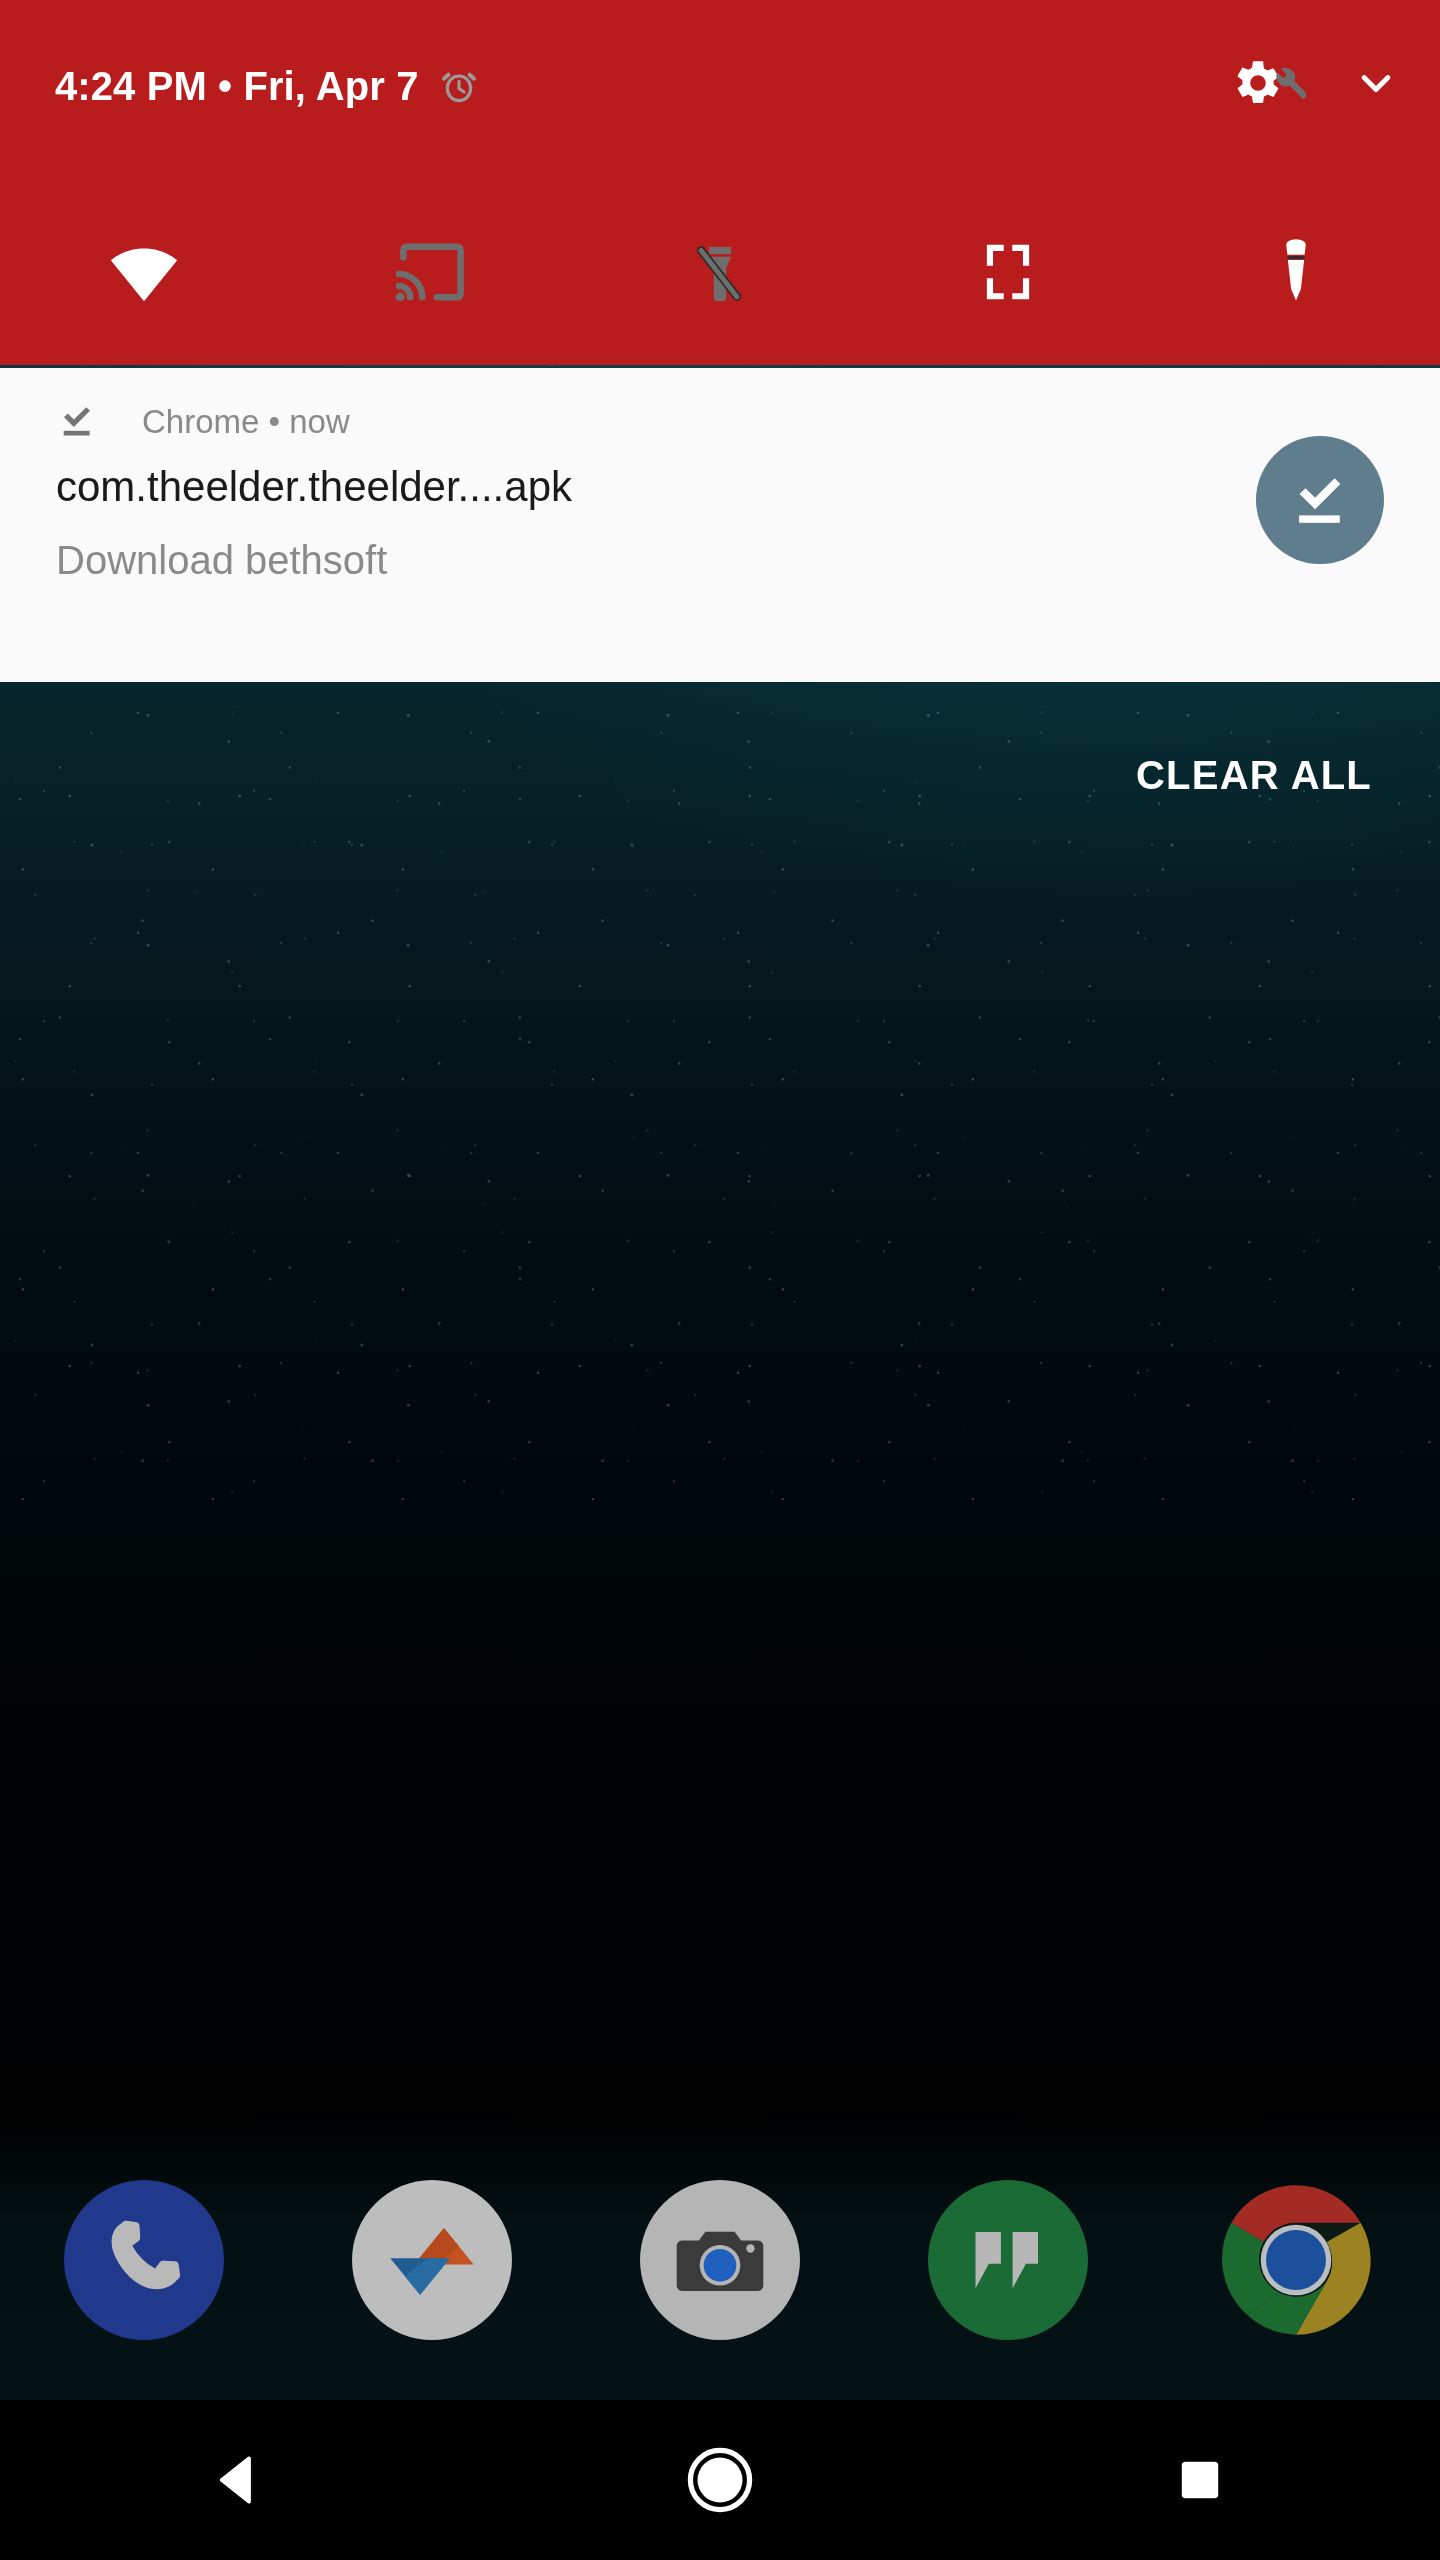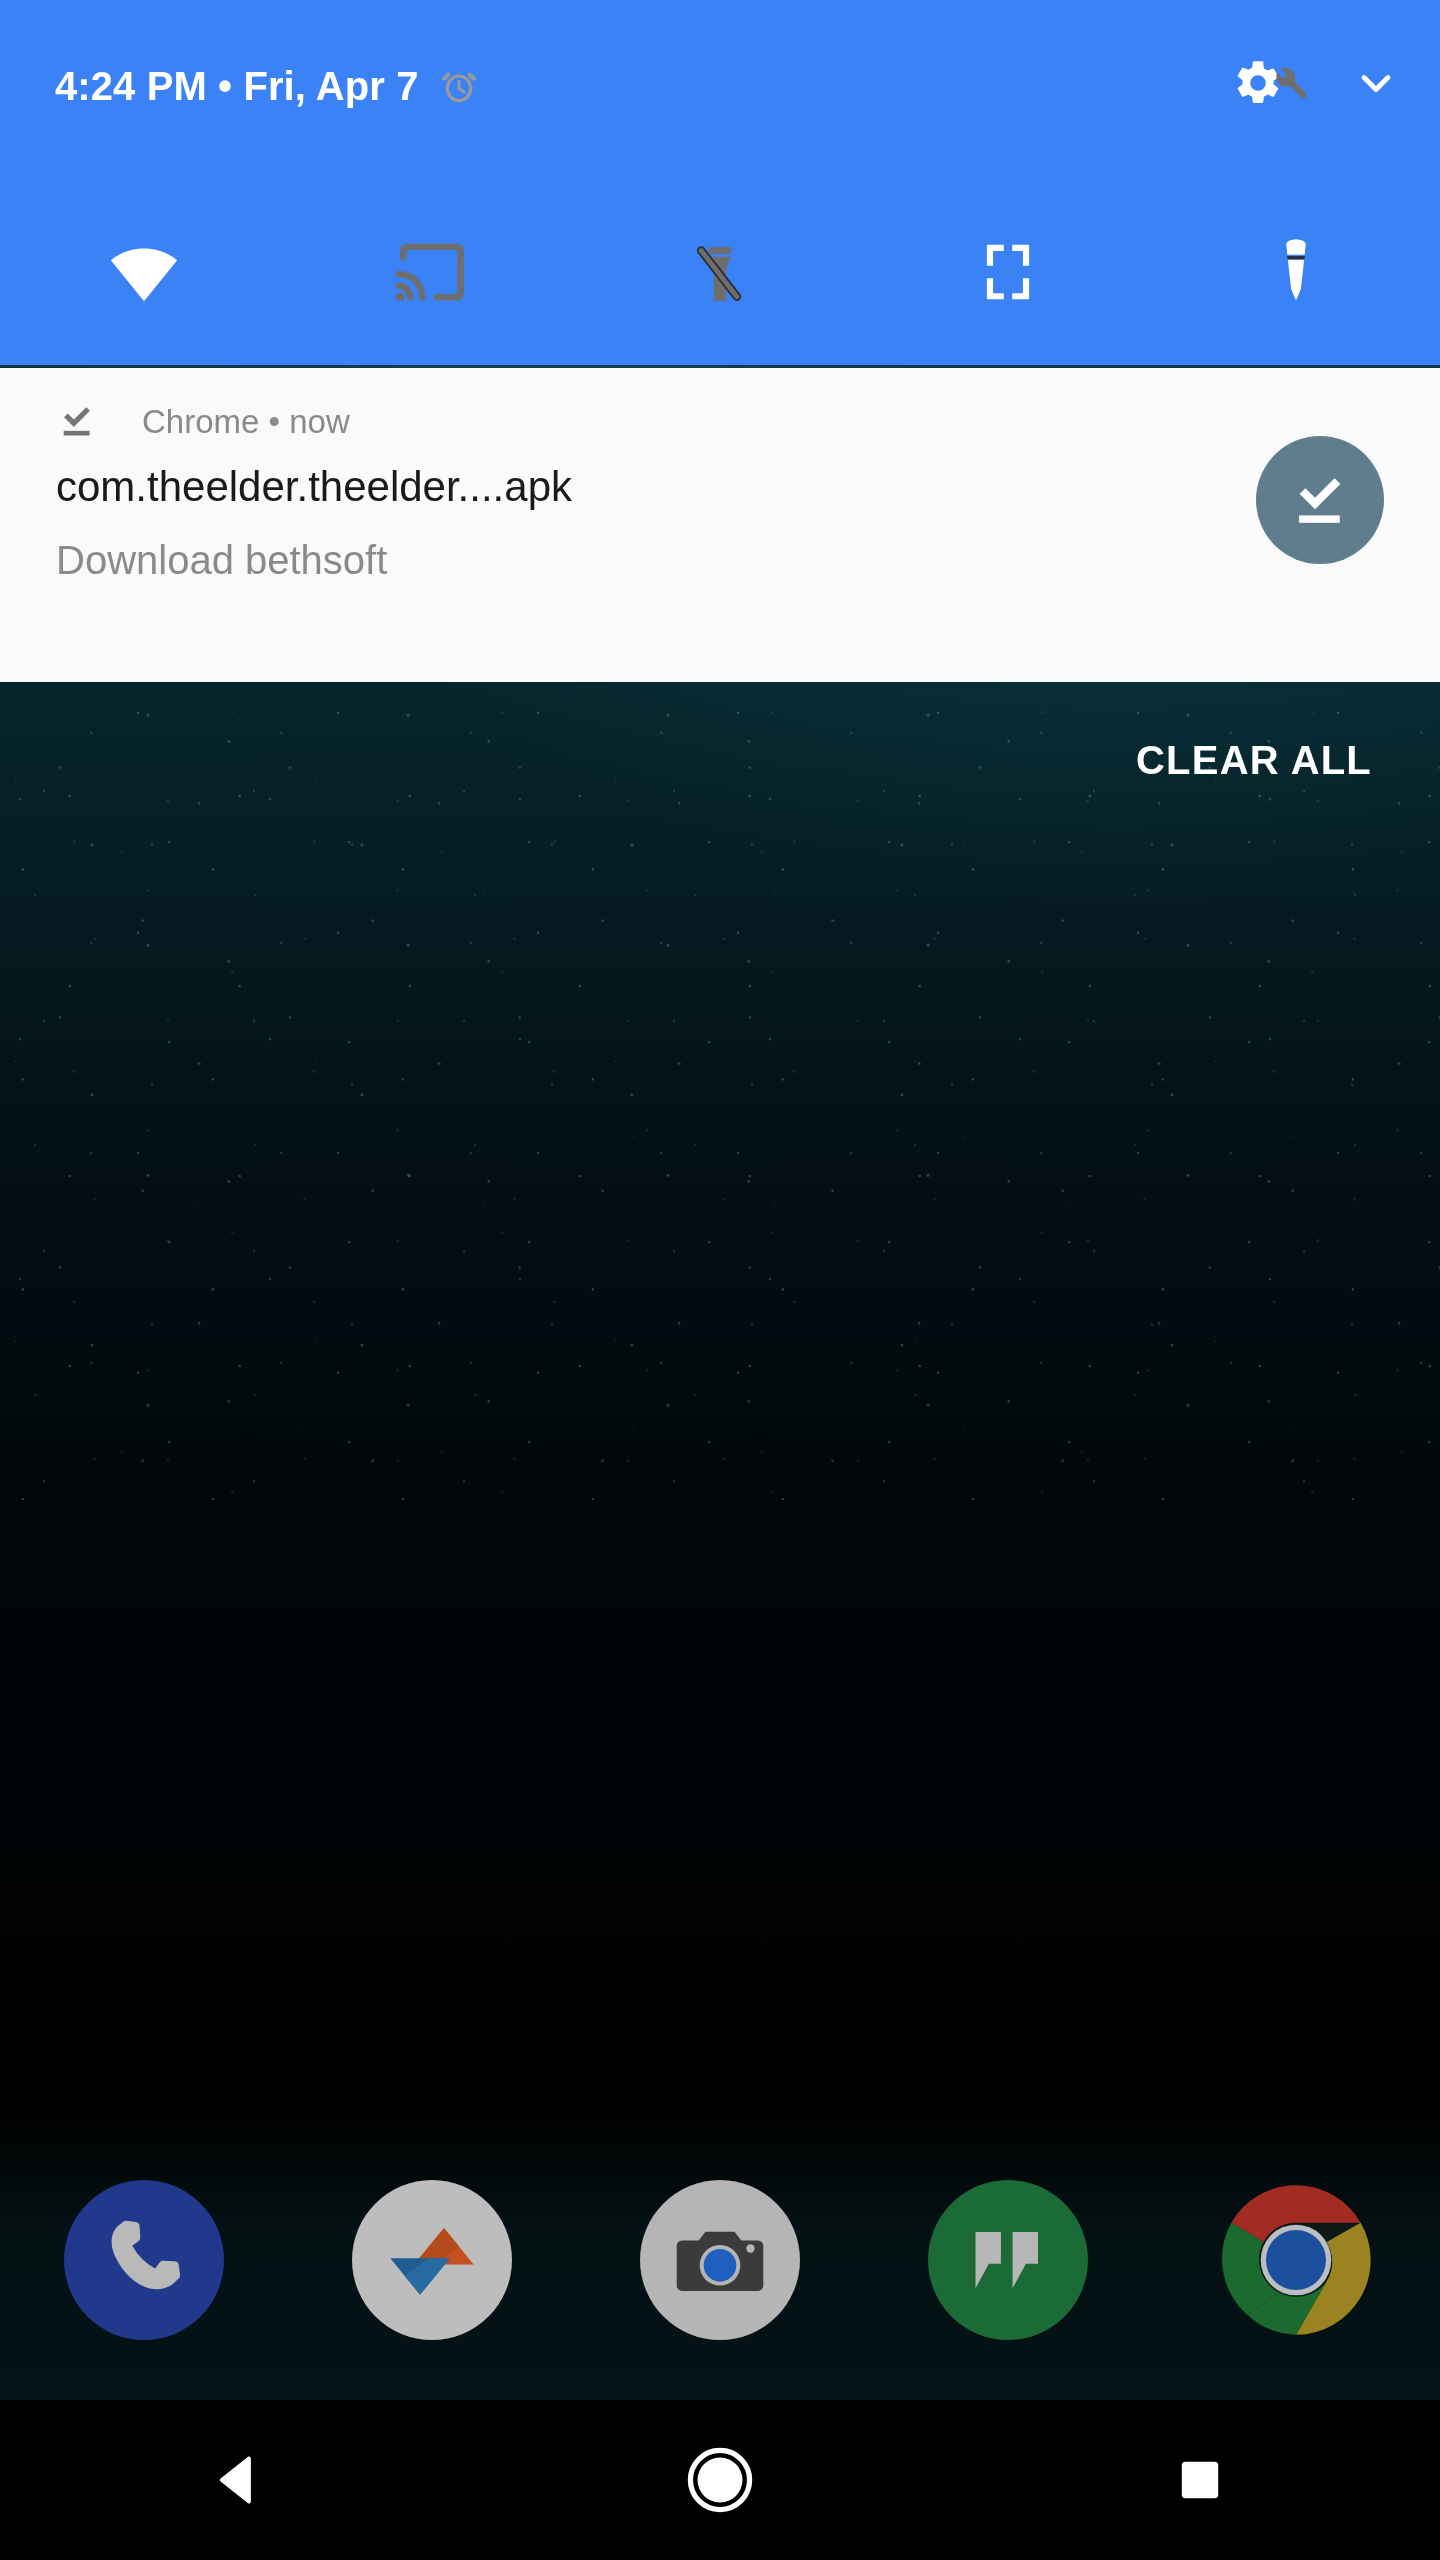--- a/index.html
+++ b/index.html
@@ -226,21 +226,21 @@
   }
   #notif-action-button svg { display: block; }
 
   
   #clear-all-button {
     position: absolute;
     right: 68px;
     top: 740px;
     height: 70px;
     display: flex;
-    align-items: flex-start;
+    align-items: center;
     z-index: 13;
   }
   #clear-all-label {
     color: #ffffff;
     font-size: 40px;
     font-weight: bold;
     letter-spacing: 1.2px;
     line-height: 1;
     white-space: nowrap;
   }
@@ -309,21 +309,21 @@
 <body>
 
 <div id="screen">
 
   <div id="wallpaper">
     <div id="wallpaper-speckle"></div>
   </div>
 
   <div id="dock-scrim"></div>
 
-  <div id="qs-panel" style="background: #3b82f6;">
+  <div id="qs-panel" style="background: #b91c1c;">
 
     <div id="qs-header">
 
       <div id="qs-status-group">
         <div id="qs-clock-date">4:24 PM • Fri, Apr 7</div>
         <svg id="alarm-icon" viewBox="0 0 24 24">
           <g fill="none" stroke="#9a9a9a" stroke-width="1.9" stroke-linecap="round">
             <ellipse cx="12" cy="13.4" rx="7" ry="7.4"></ellipse>
             <path d="M5.6 5.2 L3 7.6" stroke-width="2.4"></path>
             <path d="M18.4 5.2 L21 7.6" stroke-width="2.4"></path>

